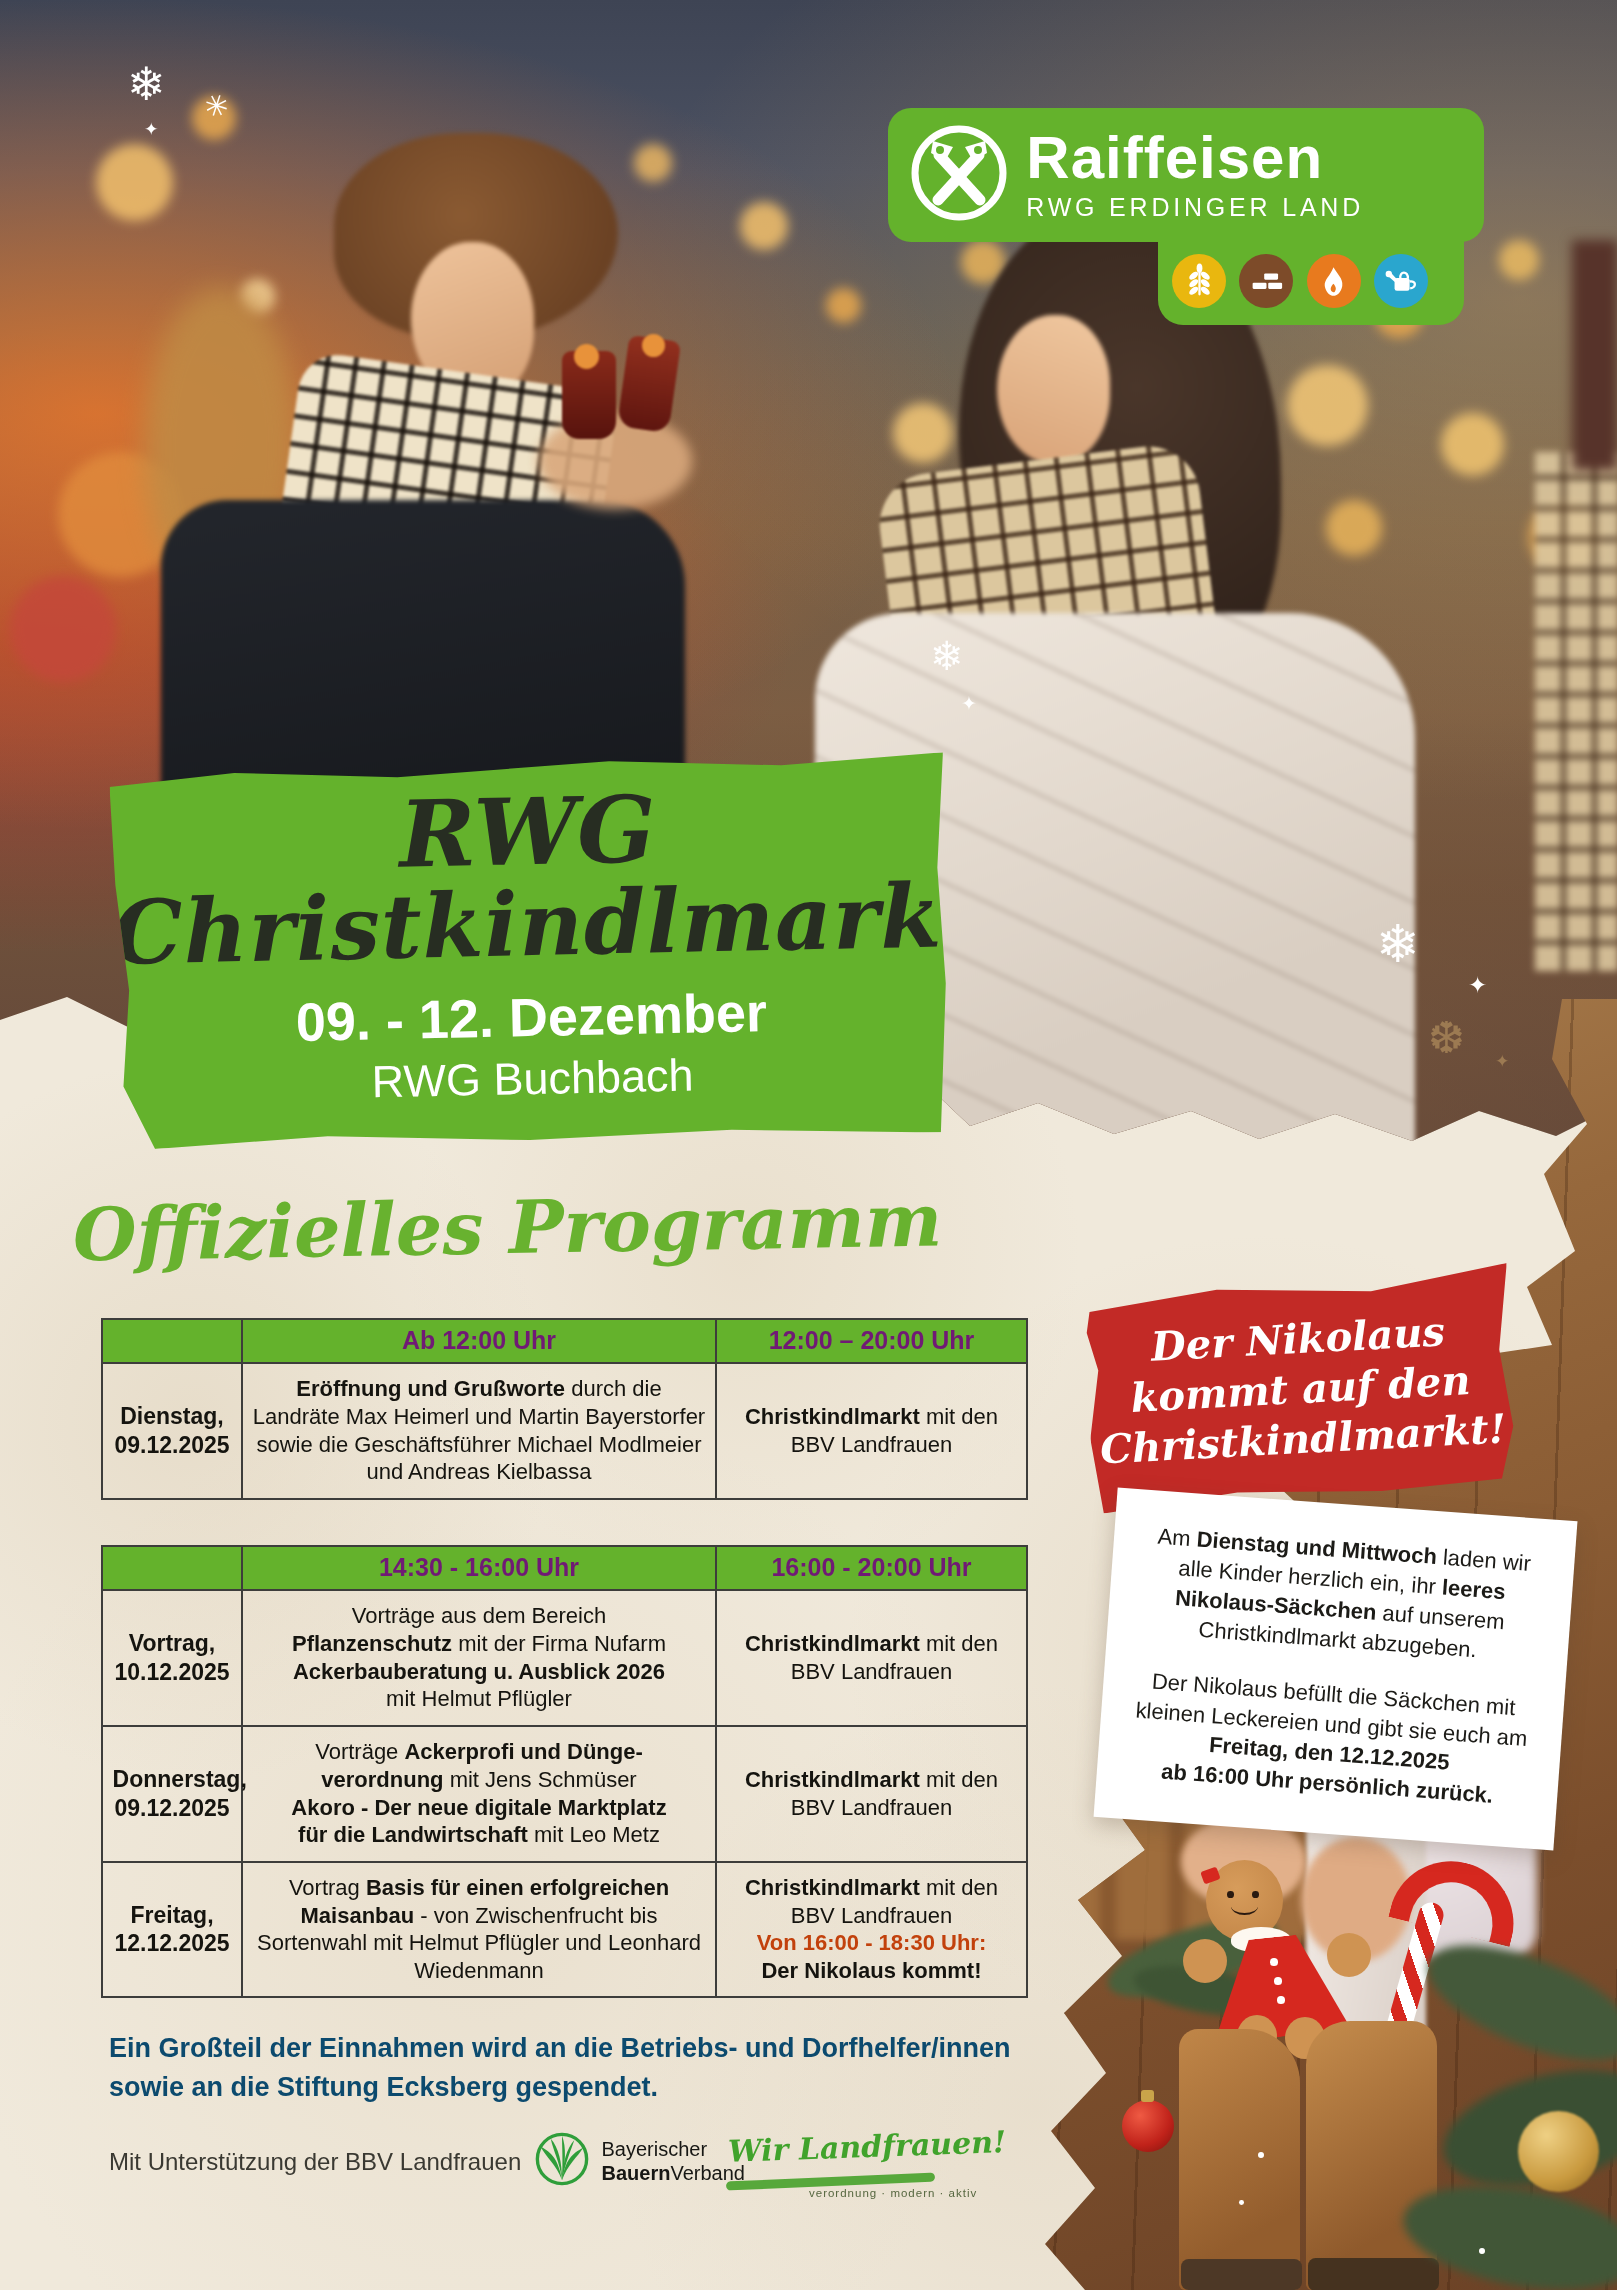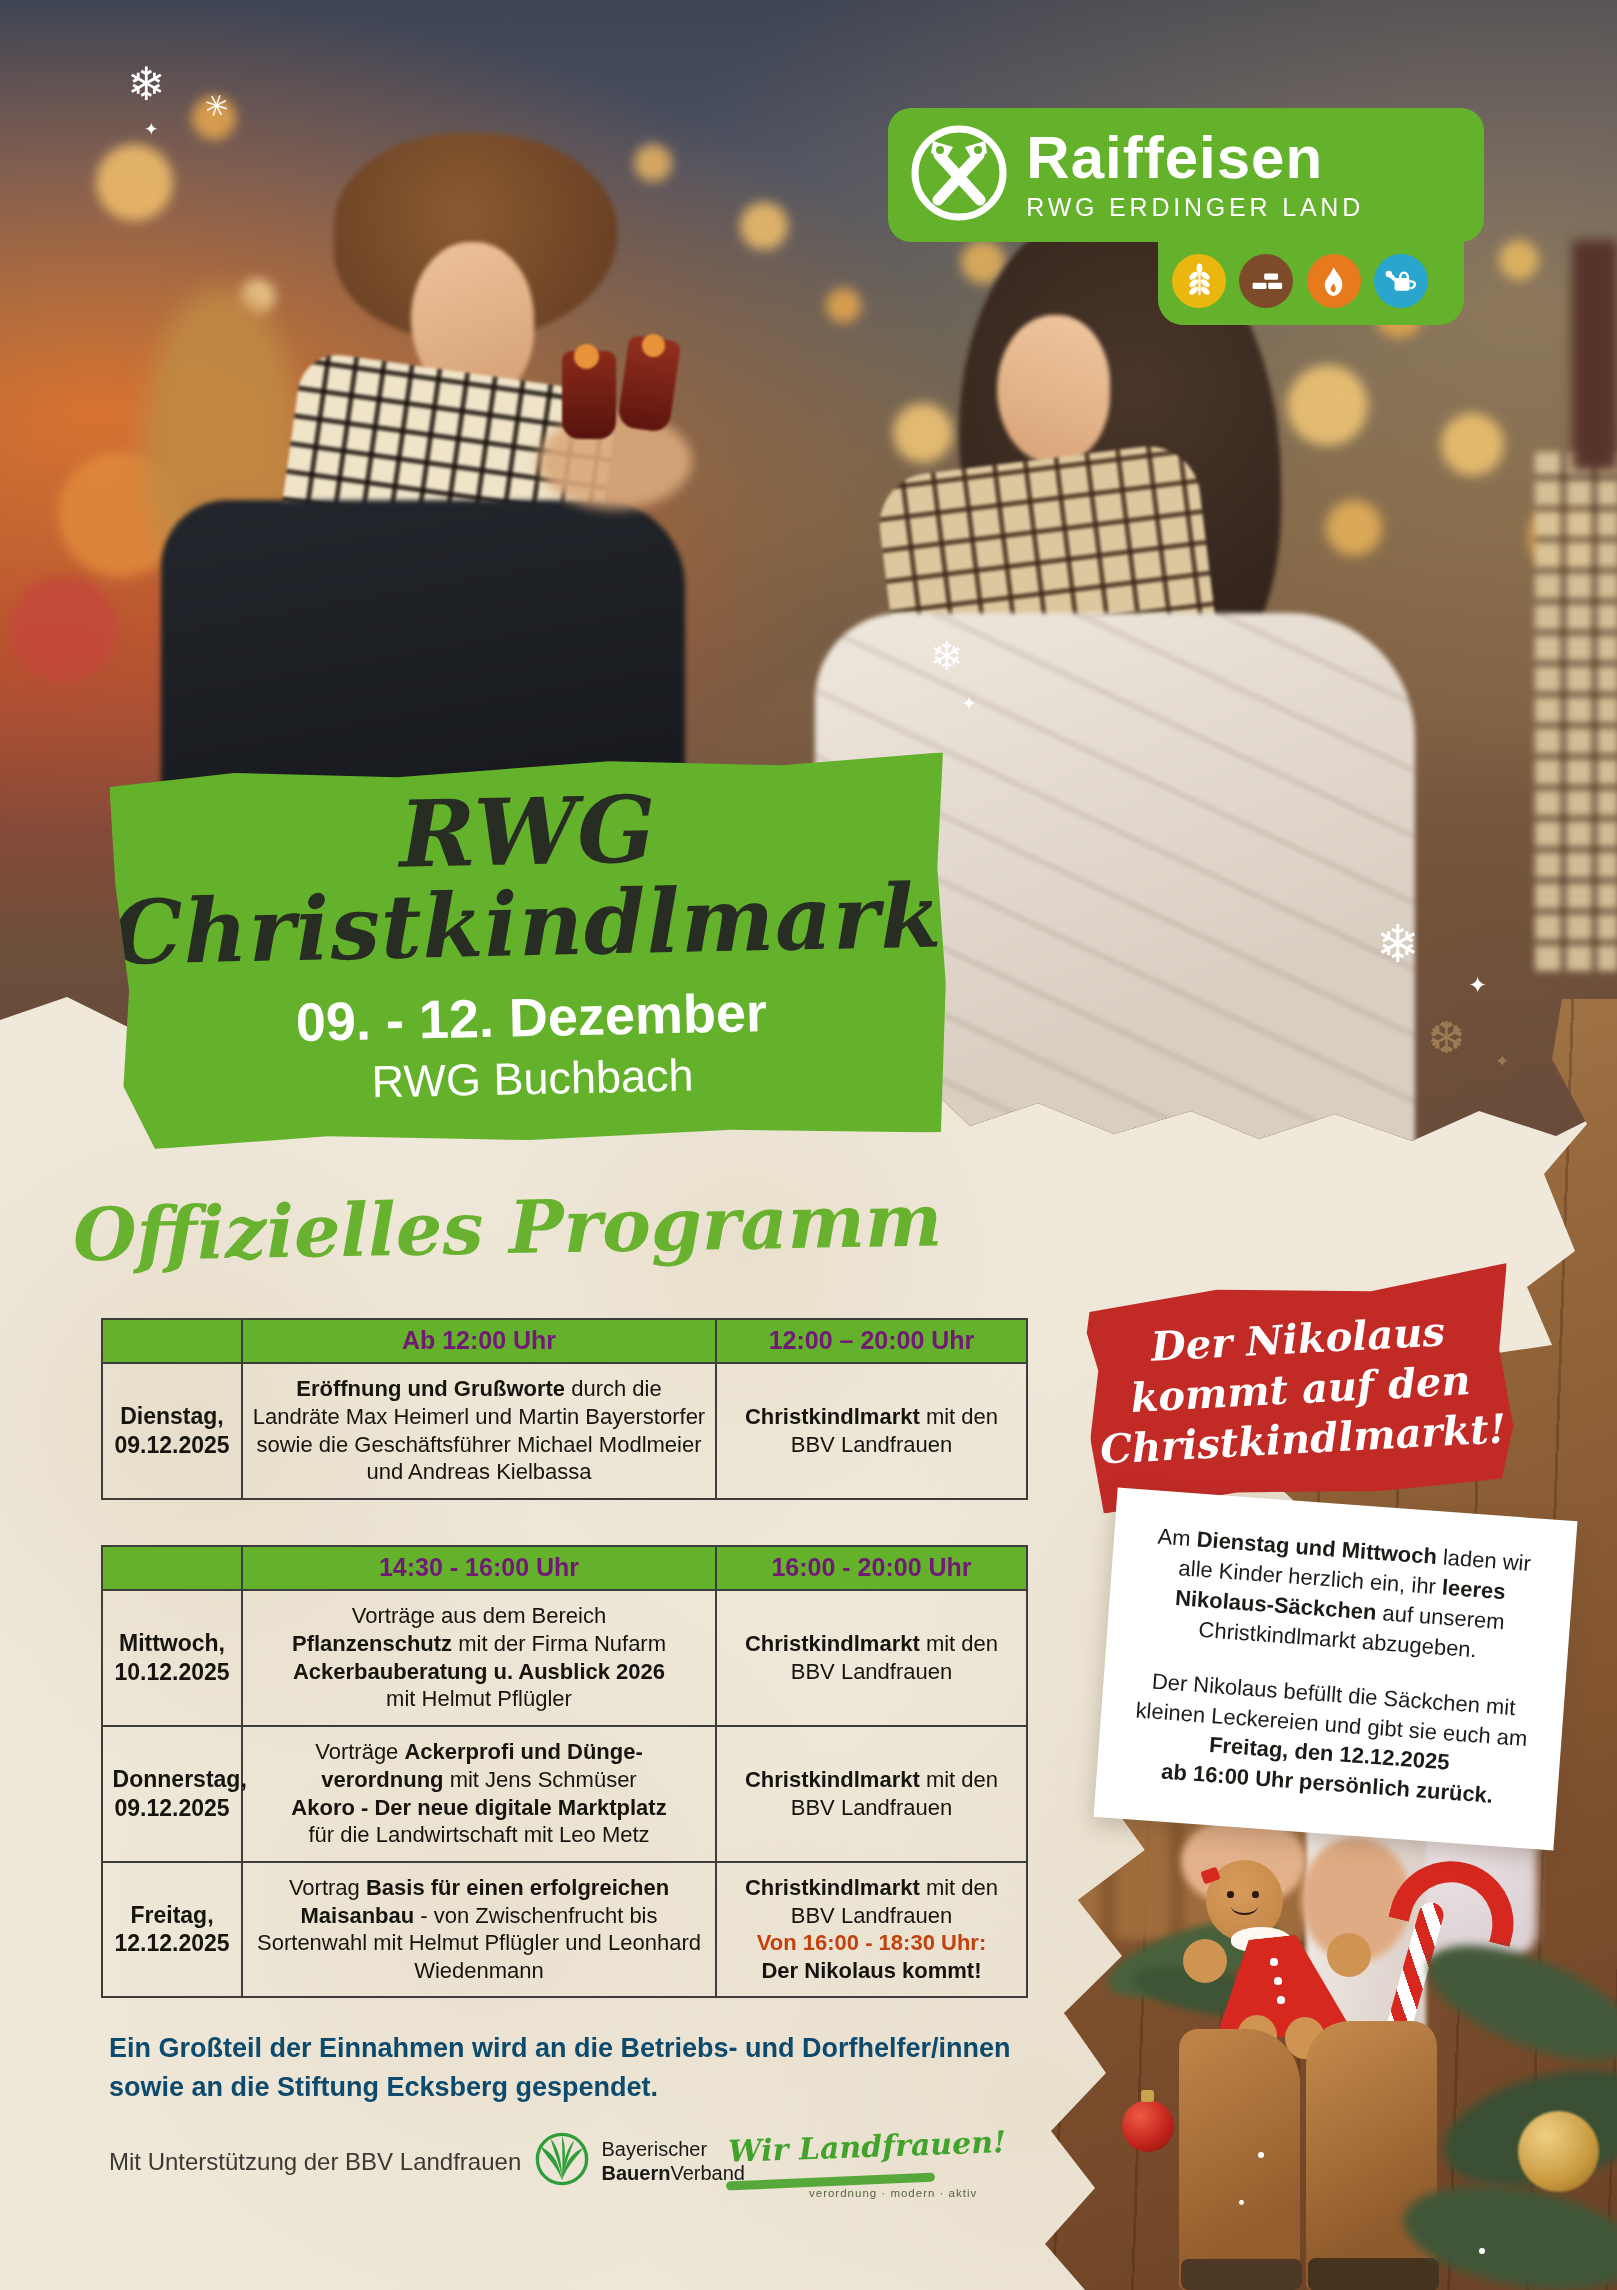--- a/index.html
+++ b/index.html
@@ -249,32 +249,32 @@
       <col class="c3">
     </colgroup>
   <tbody>
       <tr>
     <th></th>
     <th>14:30 - 16:00 Uhr</th>
     <th>16:00 - 20:00 Uhr</th>
   </tr>
   <tr>
     <td class="day">
-      <div>Mittwoch,</div>
+      <div>Vortrag,</div>
       <div>10.12.2025</div>
     </td>
     <td><span>Vorträge aus dem Bereich</span><br><span style="font-weight: 700;">Pflanzenschutz</span><span> mit der Firma Nufarm</span><br><span style="font-weight: 700;">Ackerbauberatung u. Ausblick 2026</span><br><span>mit Helmut Pflügler</span></td>
     <td><span style="font-weight: 700;">Christkindlmarkt</span><span> mit den BBV Landfrauen</span></td>
   </tr>
   <tr>
     <td class="day">
       <div>Donnerstag,</div>
       <div>09.12.2025</div>
     </td>
-    <td><span>Vorträge </span><span style="font-weight: 700;">Ackerprofi und Dünge-</span><br><span style="font-weight: 700;">verordnung</span><span> mit Jens Schmüser</span><br><span style="font-weight: 700;">Akoro - Der neue digitale Marktplatz</span><br><span style="font-weight: 400;">für die Landwirtschaft</span><span> mit Leo Metz</span></td>
+    <td><span>Vorträge </span><span style="font-weight: 700;">Ackerprofi und Dünge-</span><br><span style="font-weight: 700;">verordnung</span><span> mit Jens Schmüser</span><br><span style="font-weight: 700;">Akoro - Der neue digitale Marktplatz</span><br><span style="font-weight: 700;">für die Landwirtschaft</span><span> mit Leo Metz</span></td>
     <td><span style="font-weight: 700;">Christkindlmarkt</span><span> mit den BBV Landfrauen</span></td>
   </tr>
   <tr>
     <td class="day">
       <div>Freitag,</div>
       <div>12.12.2025</div>
     </td>
     <td><span>Vortrag </span><span style="font-weight: 700;">Basis für einen erfolgreichen Maisanbau</span><span> - von Zwischenfrucht bis Sortenwahl mit Helmut Pflügler und Leonhard Wiedenmann</span></td>
     <td><span style="font-weight: 700;">Christkindlmarkt</span><span> mit den BBV Landfrauen</span><br><span style="font-weight: 700; color: #c2410c;">Von 16:00 - 18:30 Uhr:</span><br><span style="font-weight: 700;">Der Nikolaus kommt!</span></td>
   </tr>

